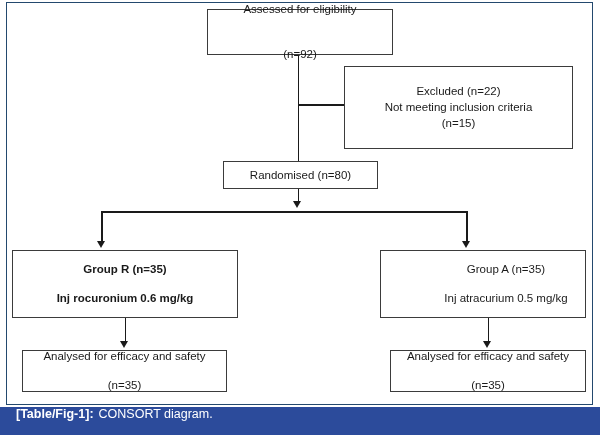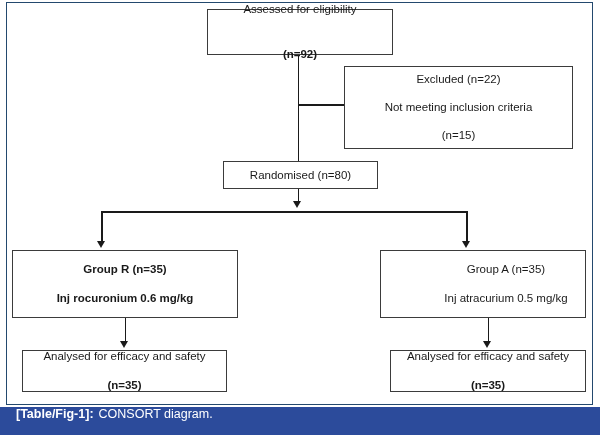--- a/index.html
+++ b/index.html
@@ -38,22 +38,22 @@
     flex-direction:column;
     align-items:center;
     justify-content:center;
     text-align:center;
     color:#1a1a1a;
     font-size:11.5px;
     line-height:1.12;
   }
   .node .ln{display:block;white-space:nowrap;}
   .node.two .ln + .ln{margin-top:16px;}
-  .node.tight .ln + .ln{margin-top:16px;font-weight:bold;}
-  .node.excl .ln + .ln{margin-top:15px;}
+  .node.tight .ln + .ln{margin-top:16px;}
+  .node.excl .ln + .ln{margin-top:3px;}
 
   #node-assessed{ left:207px; top:9px;  width:186px; height:46px;gap:16px; }
   #node-excluded{ left:344px; top:66px; width:229px; height:83px; }
   #node-randomised{ left:223px; top:161px; width:155px; height:28px; }
   #node-group-r{ left:12px;  top:250px; width:226px; height:68px;font-weight:bold; }
   #node-group-a{ left:380px; top:250px; width:206px; height:68px;padding-left:46px; }
   #node-analysed-r{ left:22px;  top:350px; width:205px; height:42px; }
   #node-analysed-a{ left:390px; top:350px; width:196px; height:42px; }
 
   

